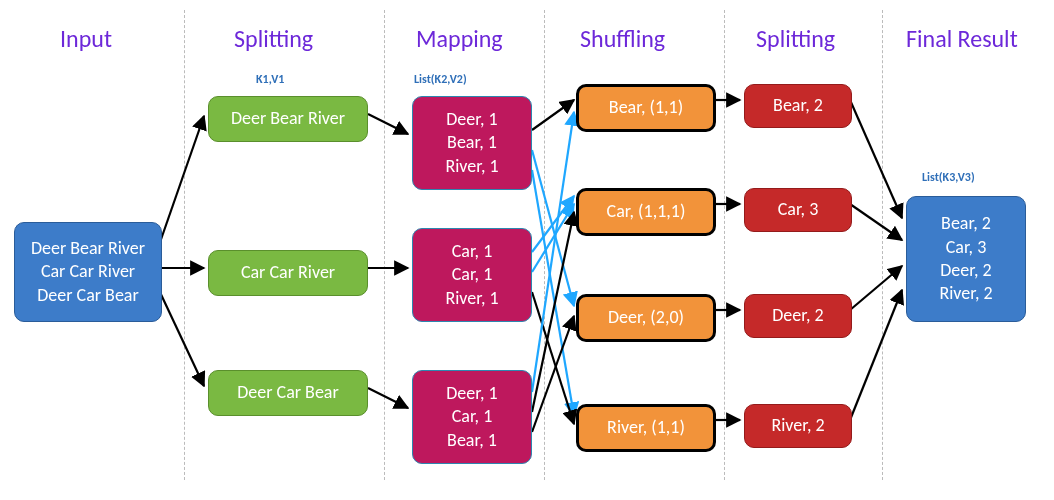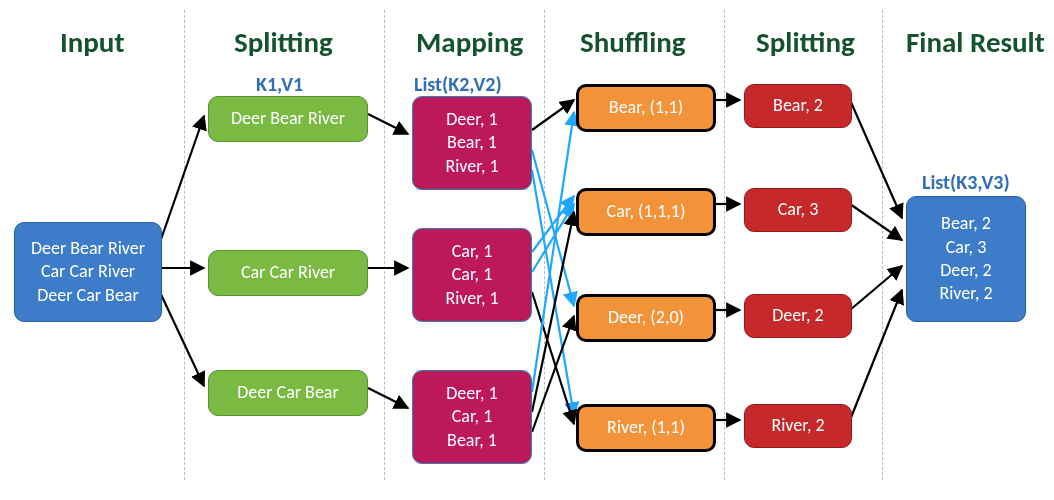--- a/index.html
+++ b/index.html
@@ -1,19 +1,19 @@
 <!DOCTYPE html>
 <html><head>
 <meta charset="utf-8">
 <style>
   html,body{margin:0;padding:0;background:#fff;font-family:"Segoe UI",Calibri,Arial,sans-serif;}
   .stage{position:relative;width:1054px;height:500px;}
   .dash{position:absolute;top:10px;bottom:20px;border-left:1px dashed #bbb;}
-  .hdr{position:absolute;top:24px;font-weight:700;font-size:29px;color:#14532d;white-space:nowrap;}
-  .sub{position:absolute;font-weight:700;font-size:20px;color:#2f6fb8;white-space:nowrap;}
+  .hdr{position:absolute;top:24px;font-weight:400;font-size:24px;color:#6d28d9;white-space:nowrap;}
+  .sub{position:absolute;font-weight:700;font-size:12px;color:#2f6fb8;white-space:nowrap;}
   .node{position:absolute;border-radius:10px;color:#fff;font-size:18px;text-align:center;display:flex;flex-direction:column;justify-content:center;align-items:center;line-height:1.3;white-space:nowrap;padding:4px 0;}
   .blue {background:#3d7cc9;border:1px solid #2a5c99;}
   .green{background:#7ab942;border:1px solid #5a8f2c;}
   .cyan {background:#be185d;border:1px solid #2d86b0;}
   .orange{background:#f2933a;border:3px solid #000000;}
   .red  {background:#c52929;border:1px solid #941b1b;}
   svg.arrows{position:absolute;left:0;top:0;width:1054px;height:500px;pointer-events:none;}
   svg .blk{stroke:#000;stroke-width:2.2;fill:none;}
   svg .blu{stroke:#1fa7ff;stroke-width:2.2;fill:none;}
 </style>

